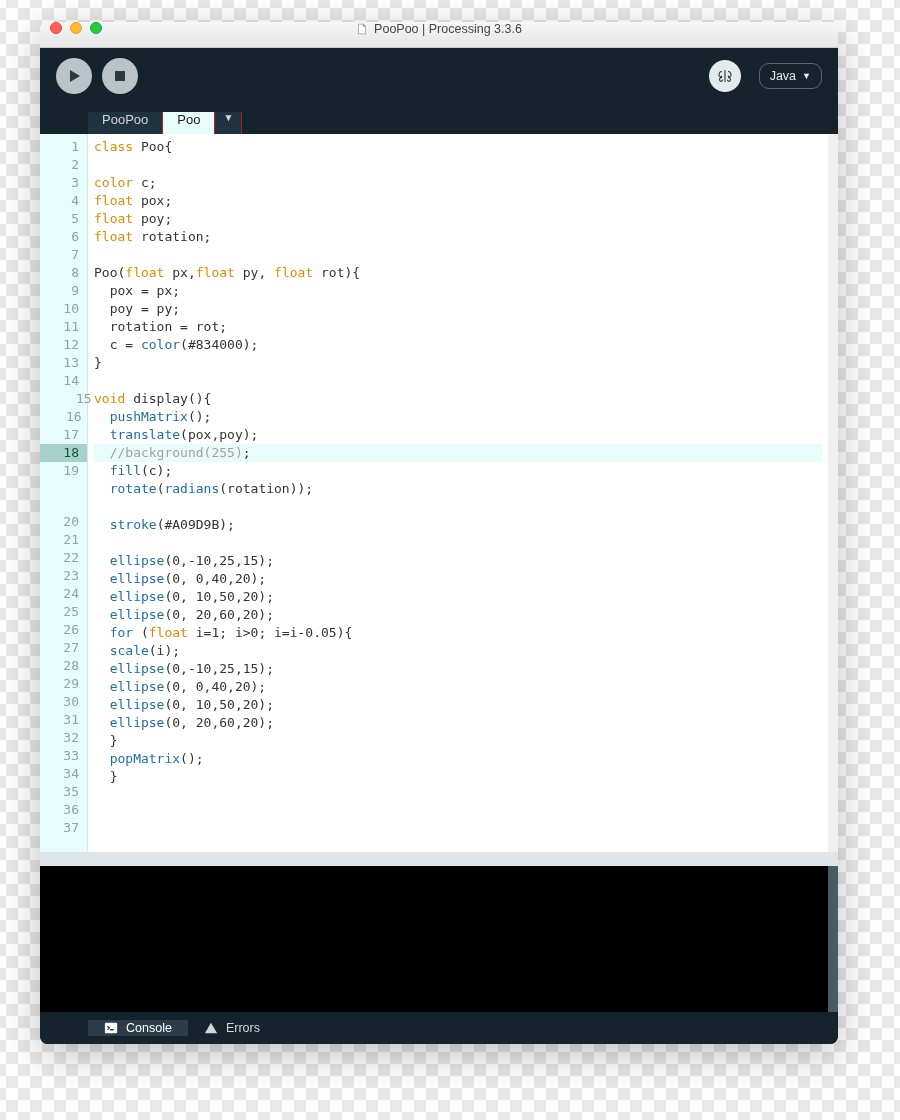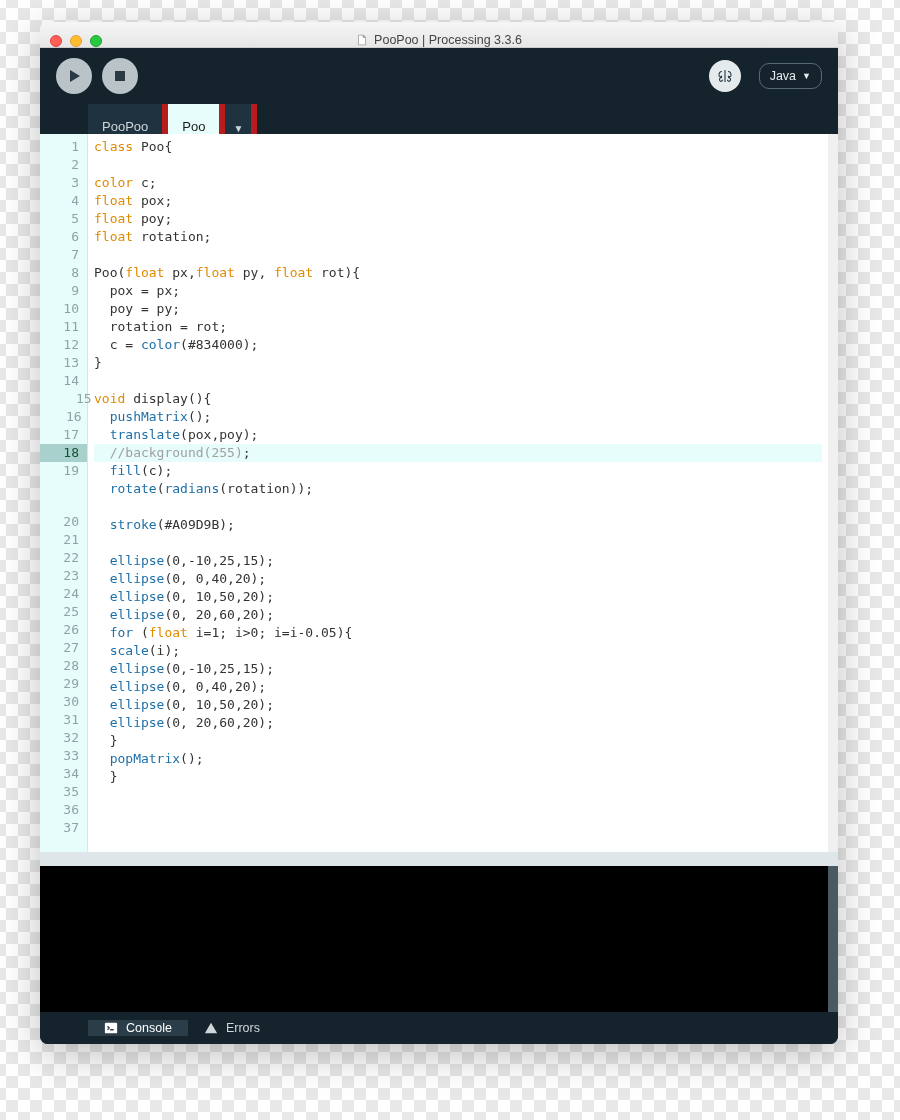--- a/index.html
+++ b/index.html
@@ -18,21 +18,21 @@
     border-radius: 8px;
     box-shadow: 0 10px 40px rgba(0,0,0,0.25);
     overflow: hidden;
     display: flex;
     flex-direction: column;
   }
   .titlebar {
     height: 26px;
     background: linear-gradient(#f6f6f6,#e6e6e6);
     display: flex;
-    align-items: flex-end;
+    align-items: flex-start;
     padding: 0 10px;
     border-bottom: 1px solid #ccc;
     position: relative;
   }
   .traffic { display: flex; gap: 8px; }
   .dot { width:12px; height:12px; border-radius:50%; }
   .dot.red{background:#ff5f57;border:1px solid #e14540;}
   .dot.yel{background:#ffbd2e;border:1px solid #e1a034;}
   .dot.grn{background:#28c940;border:1px solid #20a431;}
   .title {
@@ -63,23 +63,23 @@
     border:1px solid #5a6a74;color:#e5eaed;font-size:12.5px;
     padding:5px 10px;border-radius:10px;display:flex;align-items:center;gap:6px;
     cursor:pointer;
   }
   .langsel span:last-child{font-size:9px;}
   .tabrow{
     height:30px;background:#15232d;display:flex;align-items:flex-end;
     padding-left:48px;
   }
   .tab{
-    height:30px;padding:0 14px;display:flex;align-items:flex-end;
+    height:22px;padding:0 14px;display:flex;align-items:flex-start;
     font-size:13px;color:#cfd6da;background:#1f3240;cursor:pointer;
-    border-right:6px solid #b91c1c;
+    border-right:1px solid #b91c1c;
   }
   .tab.active{background:#e7fdfb;color:#1a1a1a;}
   .tab.dd{padding:0 8px;font-size:10px;}
   .editorwrap{
     flex:1;display:flex;background:#fff;position:relative;
   }
   .gutter{
     width:48px;background:#e7fdfb;text-align:right;
     font-family:"Menlo","Consolas",monospace;font-size:13px;
     color:#8ea3a3;padding:4px 8px 4px 0;line-height:18px;

